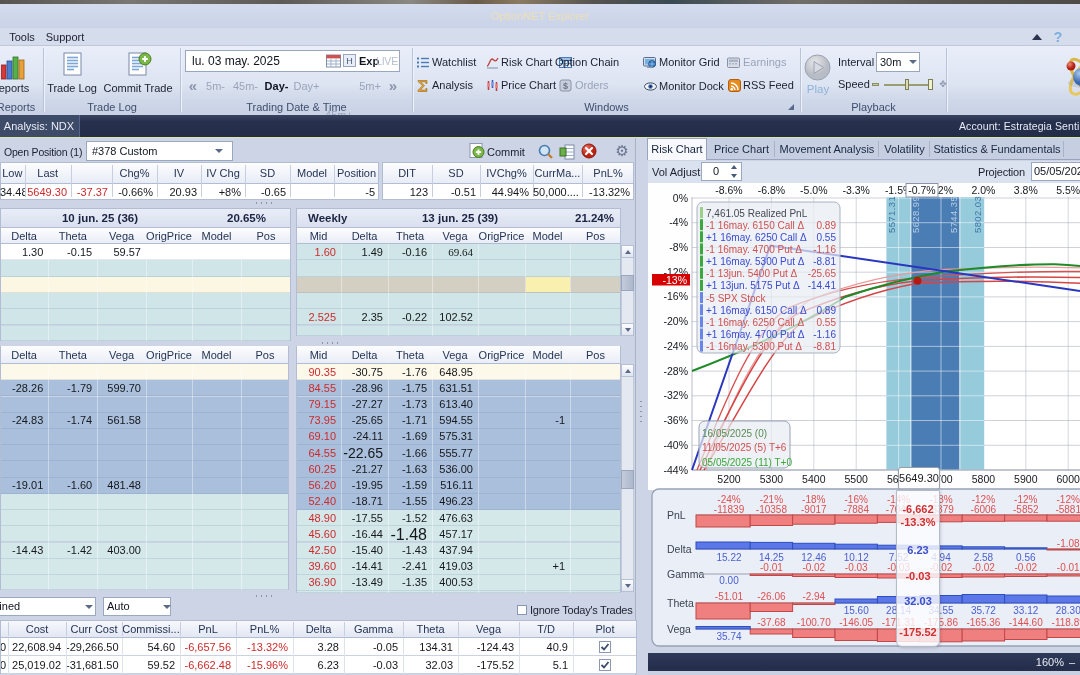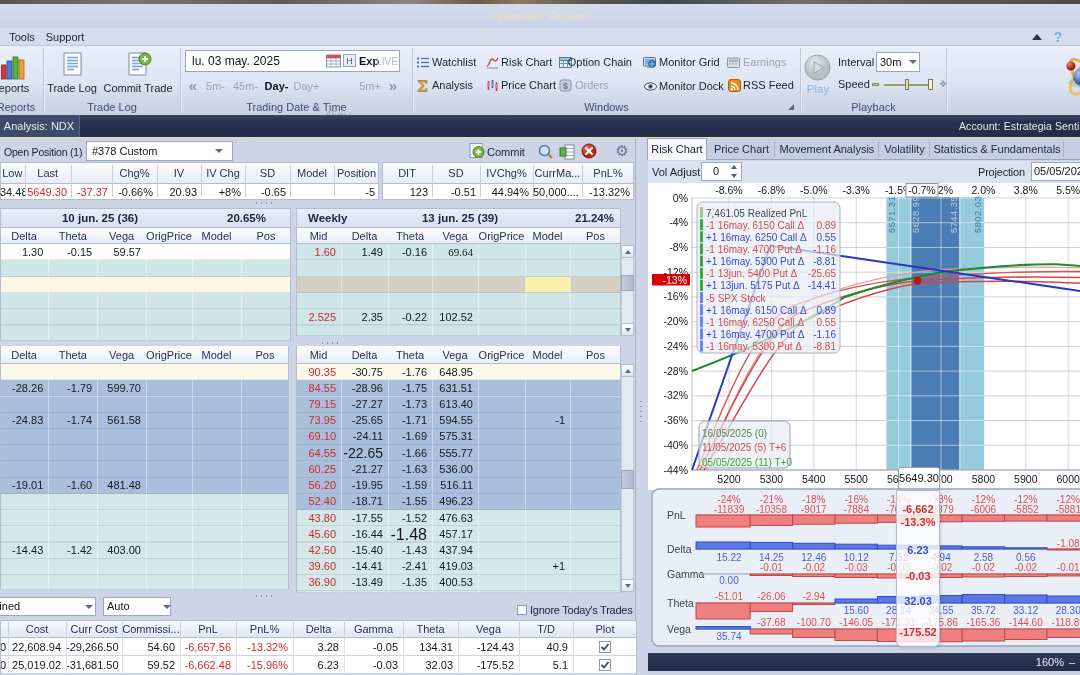--- a/index.html
+++ b/index.html
@@ -105,21 +105,21 @@
 <svg class="abs" style="left:559px;top:56px;" width="13" height="13">
     <rect x="0.5" y="1.5" width="12" height="10" fill="#e8f0fa" stroke="#4a7ab8"></rect>
     <g stroke="#6a96c8" stroke-width="1">
       <line x1="0.5" y1="4.5" x2="12.5" y2="4.5"></line>
       <line x1="0.5" y1="7.5" x2="12.5" y2="7.5"></line>
       <line x1="4.5" y1="1.5" x2="4.5" y2="11.5"></line>
       <line x1="8.5" y1="1.5" x2="8.5" y2="11.5"></line>
     </g>
     <rect x="0.5" y="1.5" width="12" height="3" fill="#9ec0e4" stroke="#4a7ab8"></rect>
   </svg>
-<div style="position:absolute;left:542px;top:55px;width:90px;height:15px;line-height:15px;text-align:right;padding-left:0px;color:#1c2030;font-size:11px;white-space:nowrap;overflow:hidden;box-sizing:border-box;">Option Chain</div>
+<div style="position:absolute;left:542px;top:55px;width:90px;height:15px;line-height:15px;text-align:center;padding-left:0px;color:#1c2030;font-size:11px;white-space:nowrap;overflow:hidden;box-sizing:border-box;">Option Chain</div>
 <svg class="abs" style="left:643px;top:56px;" width="13" height="13">
     <rect x="0.5" y="1.5" width="12" height="8.5" rx="1" fill="#cfe0f2" stroke="#5a6a88"></rect>
     <rect x="2" y="3" width="9.5" height="5.5" fill="#7ab0e0"></rect>
     <circle cx="9" cy="8" r="3.4" fill="#3a78c0" stroke="#1a4a80" stroke-width="0.7"></circle>
     <path d="M6,8 h6 M9,5 v6" stroke="#9ad0f0" stroke-width="0.7"></path>
     <rect x="4" y="10.5" width="5" height="1.5" fill="#8a98b0"></rect>
   </svg>
 <div style="position:absolute;left:659px;top:55px;width:90px;height:15px;line-height:15px;text-align:left;padding-left:0px;color:#1c2030;font-size:11px;white-space:nowrap;overflow:hidden;box-sizing:border-box;">Monitor Grid</div>
 <svg class="abs" style="left:727px;top:56px;" width="13" height="13">
     <rect x="0.5" y="2" width="12" height="9.5" rx="1" fill="#d8dde8" stroke="#8a94a8"></rect>
@@ -453,21 +453,21 @@
 <div style="position:absolute;left:296px;top:478.1100000000001px;width:45px;height:15.23px;line-height:15.23px;text-align:right;padding-right:5px;color:#cc2b2b;font-size:11px;white-space:nowrap;overflow:hidden;box-sizing:border-box;">56.20</div>
 <div style="position:absolute;left:341px;top:478.1100000000001px;width:47px;height:15.23px;line-height:15.23px;text-align:right;padding-right:5px;color:#16181c;font-size:11px;white-space:nowrap;overflow:hidden;box-sizing:border-box;">-19.95</div>
 <div style="position:absolute;left:388px;top:478.1100000000001px;width:44px;height:15.23px;line-height:15.23px;text-align:right;padding-right:5px;color:#16181c;font-size:11px;white-space:nowrap;overflow:hidden;box-sizing:border-box;">-1.59</div>
 <div style="position:absolute;left:432px;top:478.1100000000001px;width:46px;height:15.23px;line-height:15.23px;text-align:right;padding-right:5px;color:#16181c;font-size:11px;white-space:nowrap;overflow:hidden;box-sizing:border-box;">516.11</div>
 <div style="position:absolute;left:296px;top:493.8px;width:325px;height:16.2px;background:#a9bfdc;border-bottom:1px solid rgba(100,125,160,0.18);"></div>
 <div style="position:absolute;left:296px;top:494.34000000000015px;width:45px;height:15.23px;line-height:15.23px;text-align:right;padding-right:5px;color:#cc2b2b;font-size:11px;white-space:nowrap;overflow:hidden;box-sizing:border-box;">52.40</div>
 <div style="position:absolute;left:341px;top:494.34000000000015px;width:47px;height:15.23px;line-height:15.23px;text-align:right;padding-right:5px;color:#16181c;font-size:11px;white-space:nowrap;overflow:hidden;box-sizing:border-box;">-18.71</div>
 <div style="position:absolute;left:388px;top:494.34000000000015px;width:44px;height:15.23px;line-height:15.23px;text-align:right;padding-right:5px;color:#16181c;font-size:11px;white-space:nowrap;overflow:hidden;box-sizing:border-box;">-1.55</div>
 <div style="position:absolute;left:432px;top:494.34000000000015px;width:46px;height:15.23px;line-height:15.23px;text-align:right;padding-right:5px;color:#16181c;font-size:11px;white-space:nowrap;overflow:hidden;box-sizing:border-box;">496.23</div>
 <div style="position:absolute;left:296px;top:510.1px;width:325px;height:16.2px;background:#d4e8ea;border-bottom:1px solid rgba(100,125,160,0.18);"></div>
-<div style="position:absolute;left:296px;top:510.57000000000016px;width:45px;height:15.23px;line-height:15.23px;text-align:right;padding-right:5px;color:#cc2b2b;font-size:11px;white-space:nowrap;overflow:hidden;box-sizing:border-box;">43.80</div>
+<div style="position:absolute;left:296px;top:510.57000000000016px;width:45px;height:15.23px;line-height:15.23px;text-align:right;padding-right:5px;color:#cc2b2b;font-size:11px;white-space:nowrap;overflow:hidden;box-sizing:border-box;">48.90</div>
 <div style="position:absolute;left:341px;top:510.57000000000016px;width:47px;height:15.23px;line-height:15.23px;text-align:right;padding-right:5px;color:#16181c;font-size:11px;white-space:nowrap;overflow:hidden;box-sizing:border-box;">-17.55</div>
 <div style="position:absolute;left:388px;top:510.57000000000016px;width:44px;height:15.23px;line-height:15.23px;text-align:right;padding-right:5px;color:#16181c;font-size:11px;white-space:nowrap;overflow:hidden;box-sizing:border-box;">-1.52</div>
 <div style="position:absolute;left:432px;top:510.57000000000016px;width:46px;height:15.23px;line-height:15.23px;text-align:right;padding-right:5px;color:#16181c;font-size:11px;white-space:nowrap;overflow:hidden;box-sizing:border-box;">476.63</div>
 <div style="position:absolute;left:296px;top:526.3px;width:325px;height:16.2px;background:#d4e8ea;border-bottom:1px solid rgba(100,125,160,0.18);"></div>
 <div style="position:absolute;left:296px;top:526.8000000000002px;width:45px;height:15.23px;line-height:15.23px;text-align:right;padding-right:5px;color:#cc2b2b;font-size:11px;white-space:nowrap;overflow:hidden;box-sizing:border-box;">45.60</div>
 <div style="position:absolute;left:341px;top:526.8000000000002px;width:47px;height:15.23px;line-height:15.23px;text-align:right;padding-right:5px;color:#16181c;font-size:11px;white-space:nowrap;overflow:hidden;box-sizing:border-box;">-16.44</div>
 <div style="position:absolute;left:388px;top:526.8000000000002px;width:44px;height:15.23px;line-height:15.23px;text-align:right;padding-right:5px;color:#16181c;font-size:16px;white-space:nowrap;overflow:hidden;box-sizing:border-box;">-1.48</div>
 <div style="position:absolute;left:432px;top:526.8000000000002px;width:46px;height:15.23px;line-height:15.23px;text-align:right;padding-right:5px;color:#16181c;font-size:11px;white-space:nowrap;overflow:hidden;box-sizing:border-box;">457.17</div>
 <div style="position:absolute;left:296px;top:542.5px;width:325px;height:16.2px;background:#d4e8ea;border-bottom:1px solid rgba(100,125,160,0.18);"></div>
 <div style="position:absolute;left:296px;top:543.0300000000002px;width:45px;height:15.23px;line-height:15.23px;text-align:right;padding-right:5px;color:#cc2b2b;font-size:11px;white-space:nowrap;overflow:hidden;box-sizing:border-box;">42.50</div>

